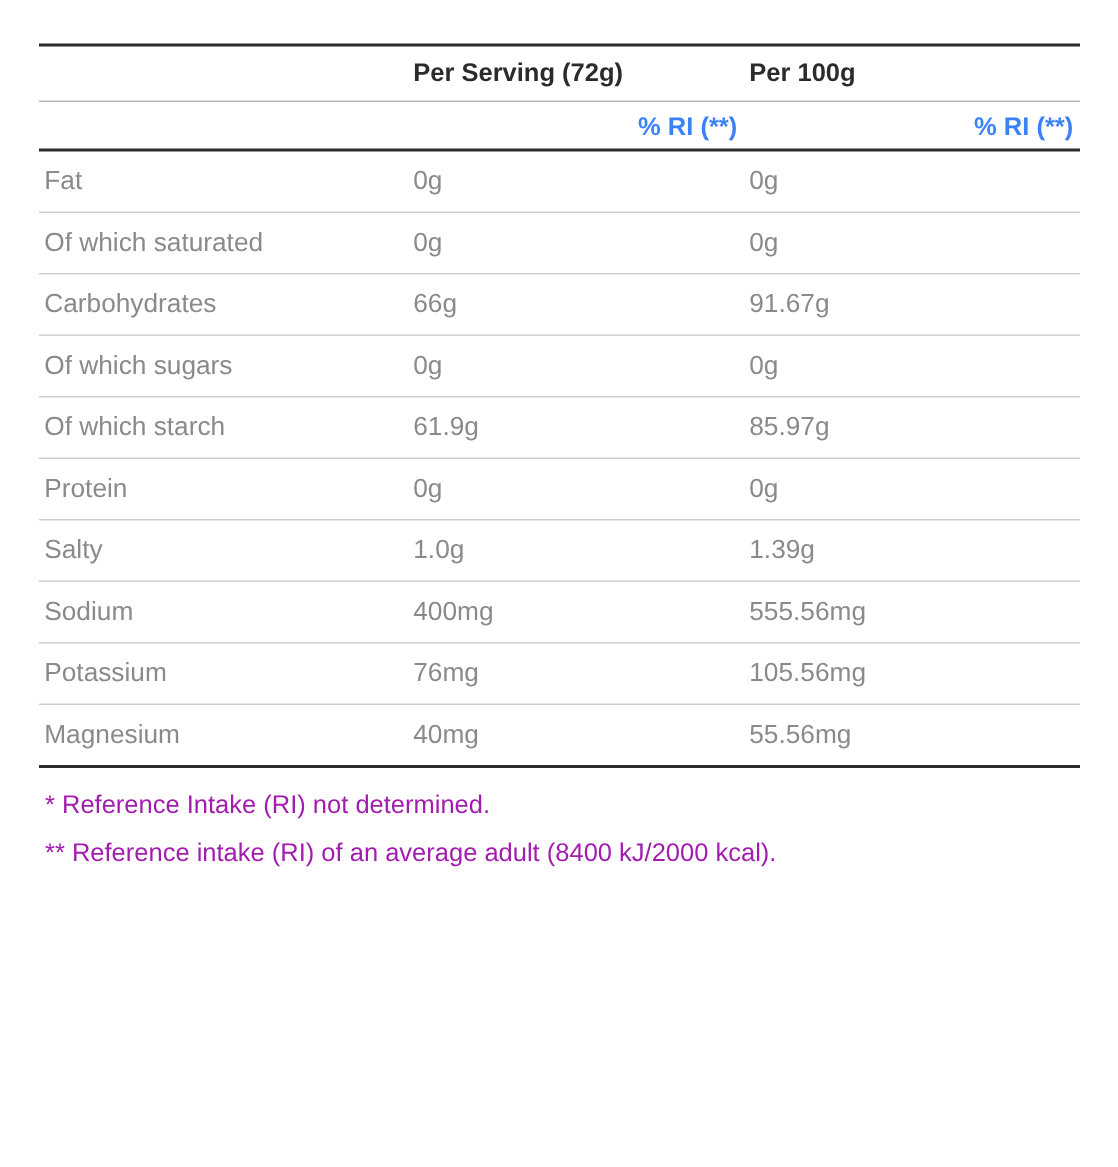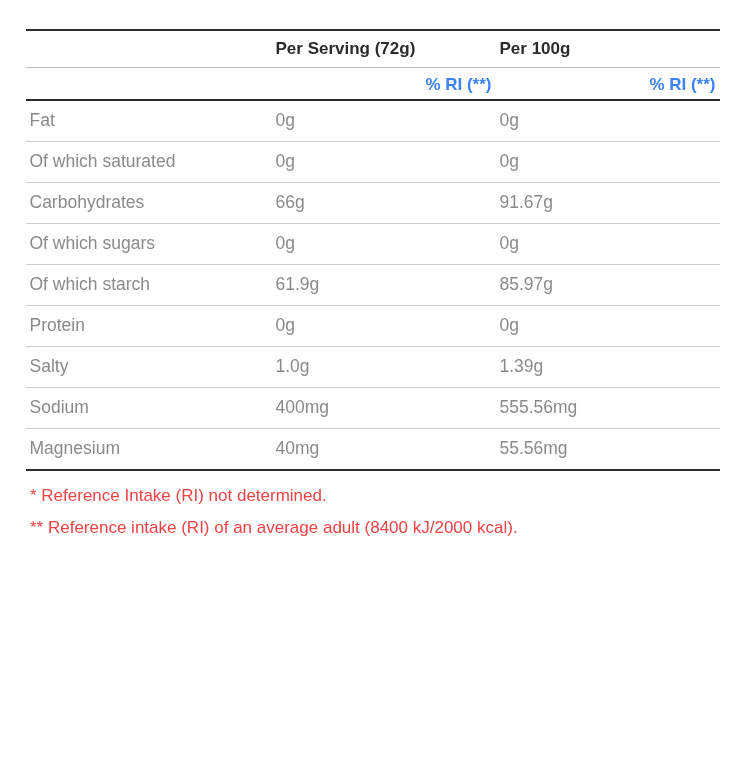--- a/index.html
+++ b/index.html
@@ -82,21 +82,21 @@
   tbody tr:last-child td {
     border-bottom: 2.5px solid #2b2b2b;
   }
   td.indent {
     padding-left: 30px;
   }
   .footnotes {
     margin: 9px 0 0 16px;
     font-size: 17px;
     line-height: 32px;
-    color: #ef4444;
+    color: #a21caf;
   }
 </style>
 </head>
 <body>
 
 <div class="page">
 
 
   <table class="nutrition">
     <colgroup>
@@ -151,20 +151,25 @@
           <td>Salty</td>
           <td>1.0g</td>
           <td>1.39g</td>
         </tr>
         <tr>
           <td>Sodium</td>
           <td>400mg</td>
           <td>555.56mg</td>
         </tr>
         <tr>
+          <td>Potassium</td>
+          <td>76mg</td>
+          <td>105.56mg</td>
+        </tr>
+        <tr>
           <td>Magnesium</td>
           <td>40mg</td>
           <td>55.56mg</td>
         </tr>
       </tbody>
   </table>
 
   <div class="footnotes">
     <div>* Reference Intake (RI) not determined.</div>
     <div>** Reference intake (RI) of an average adult (8400 kJ/2000 kcal).</div>

